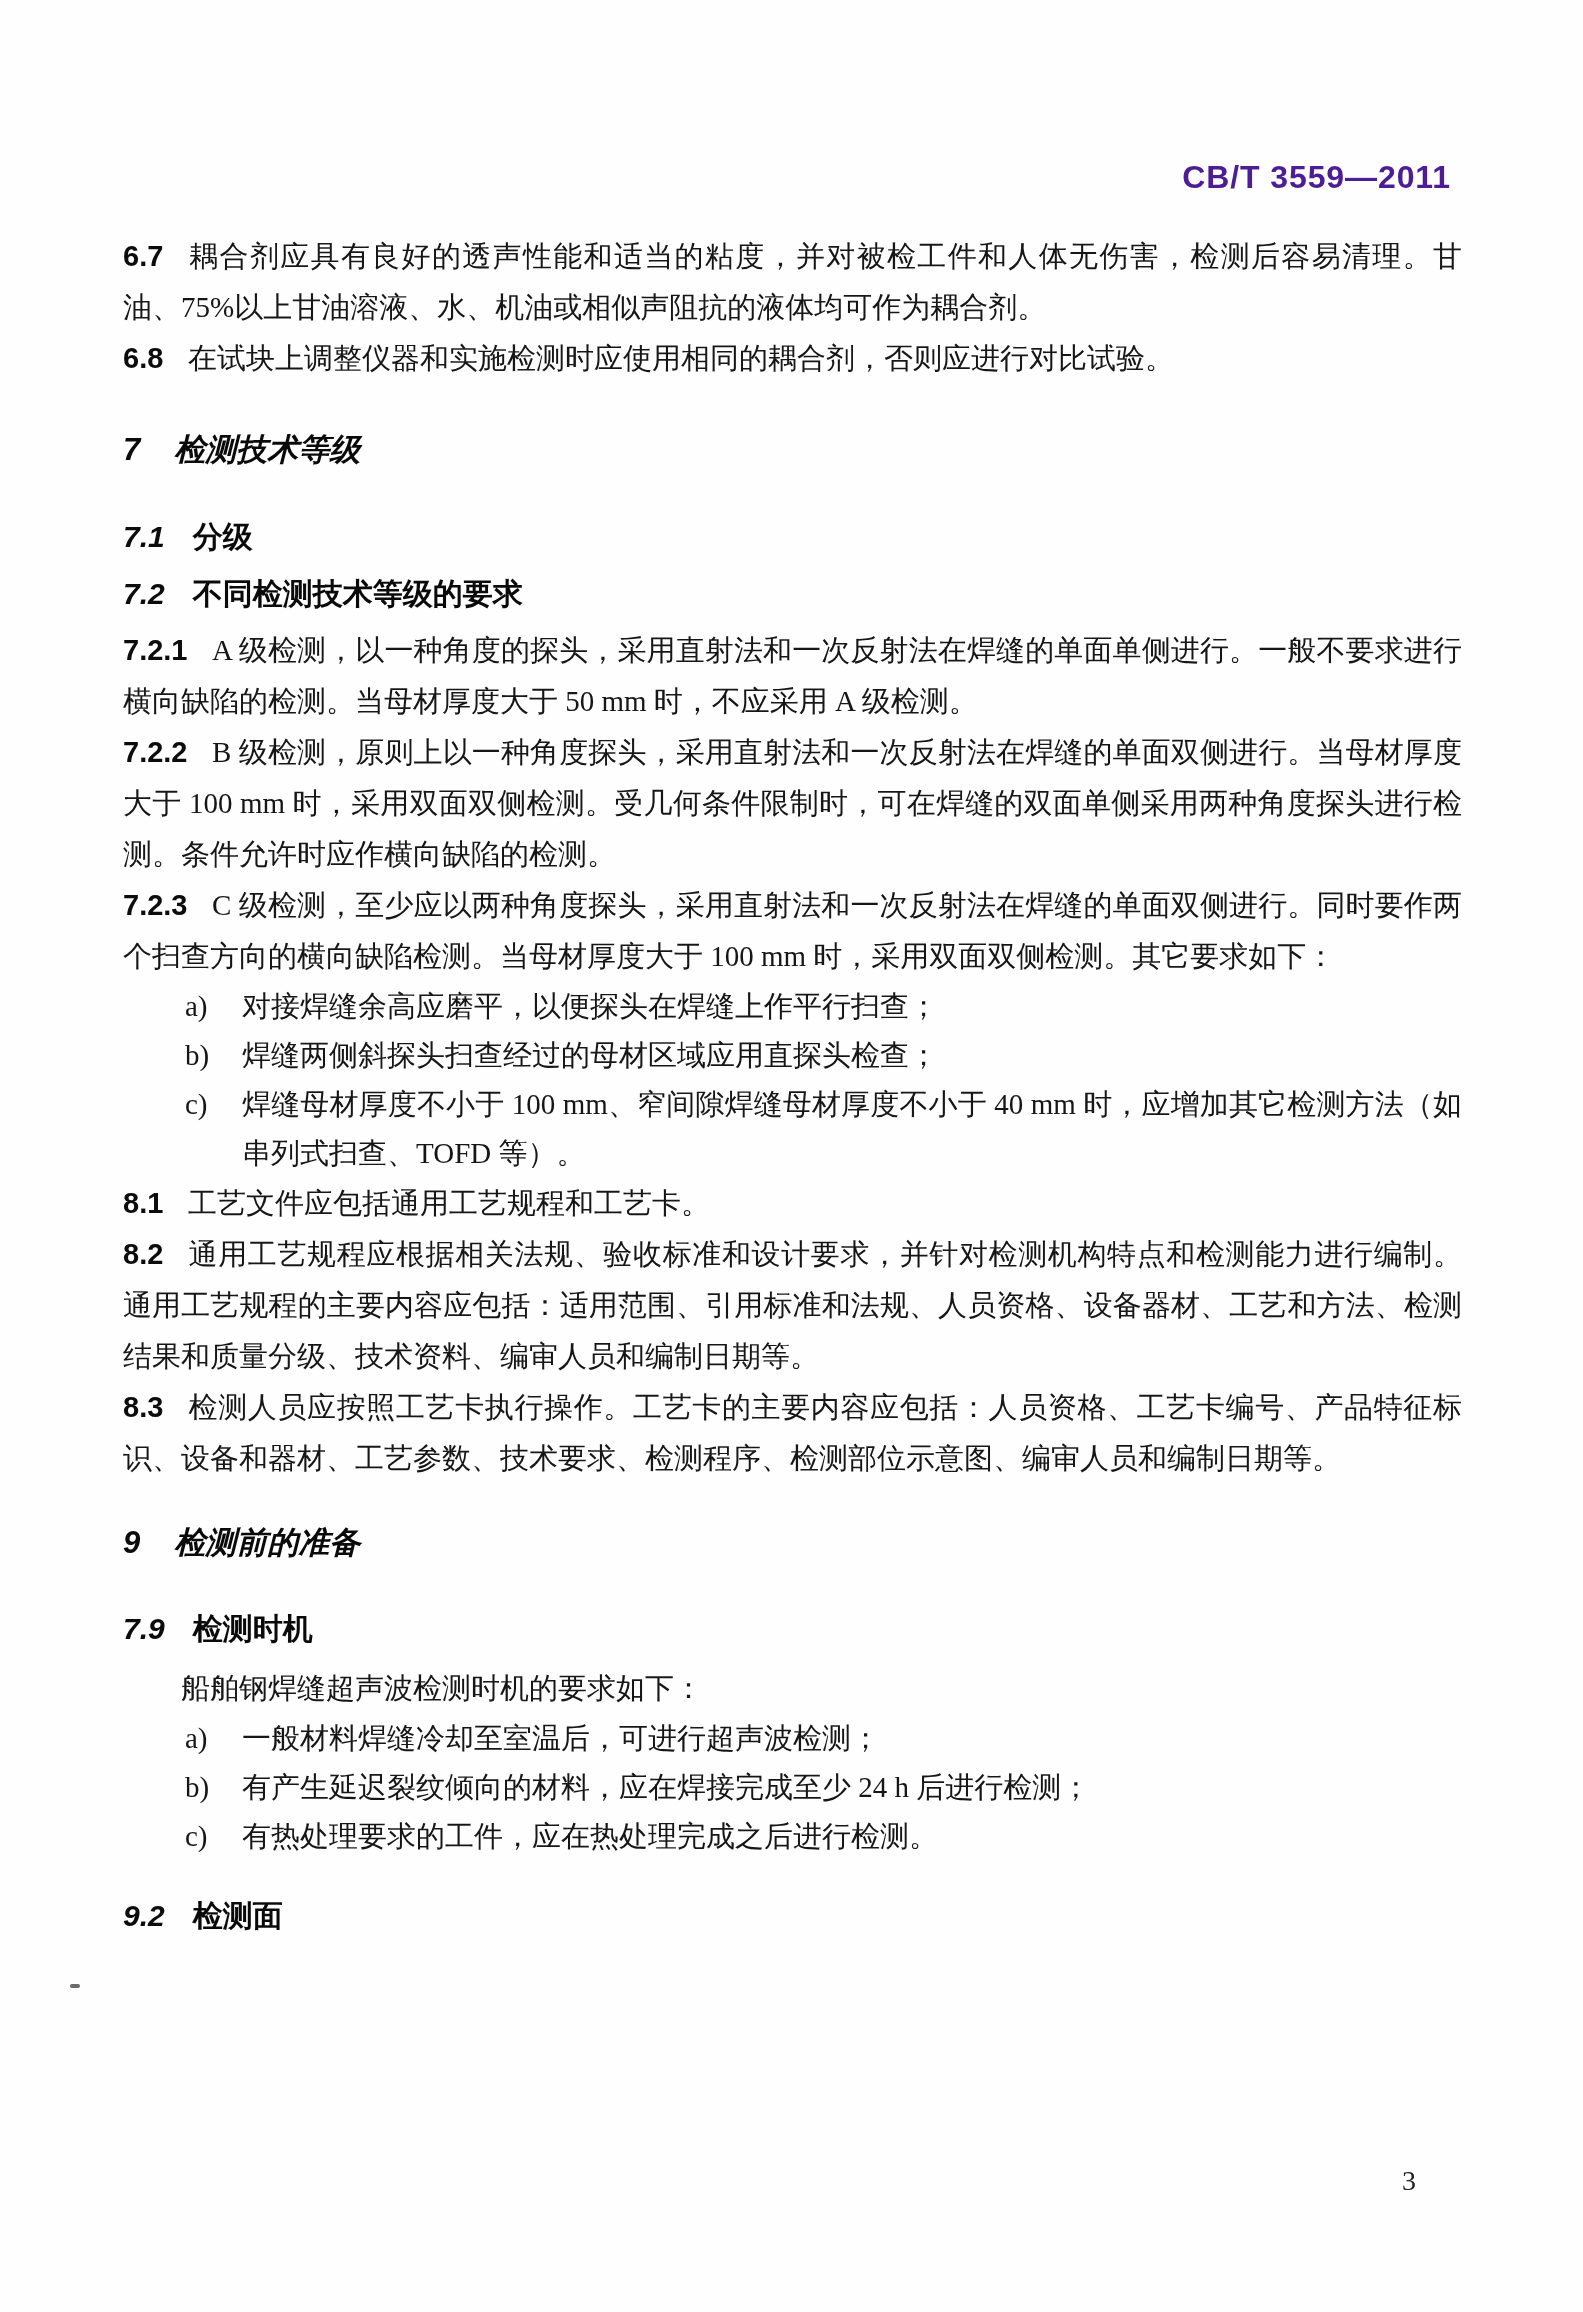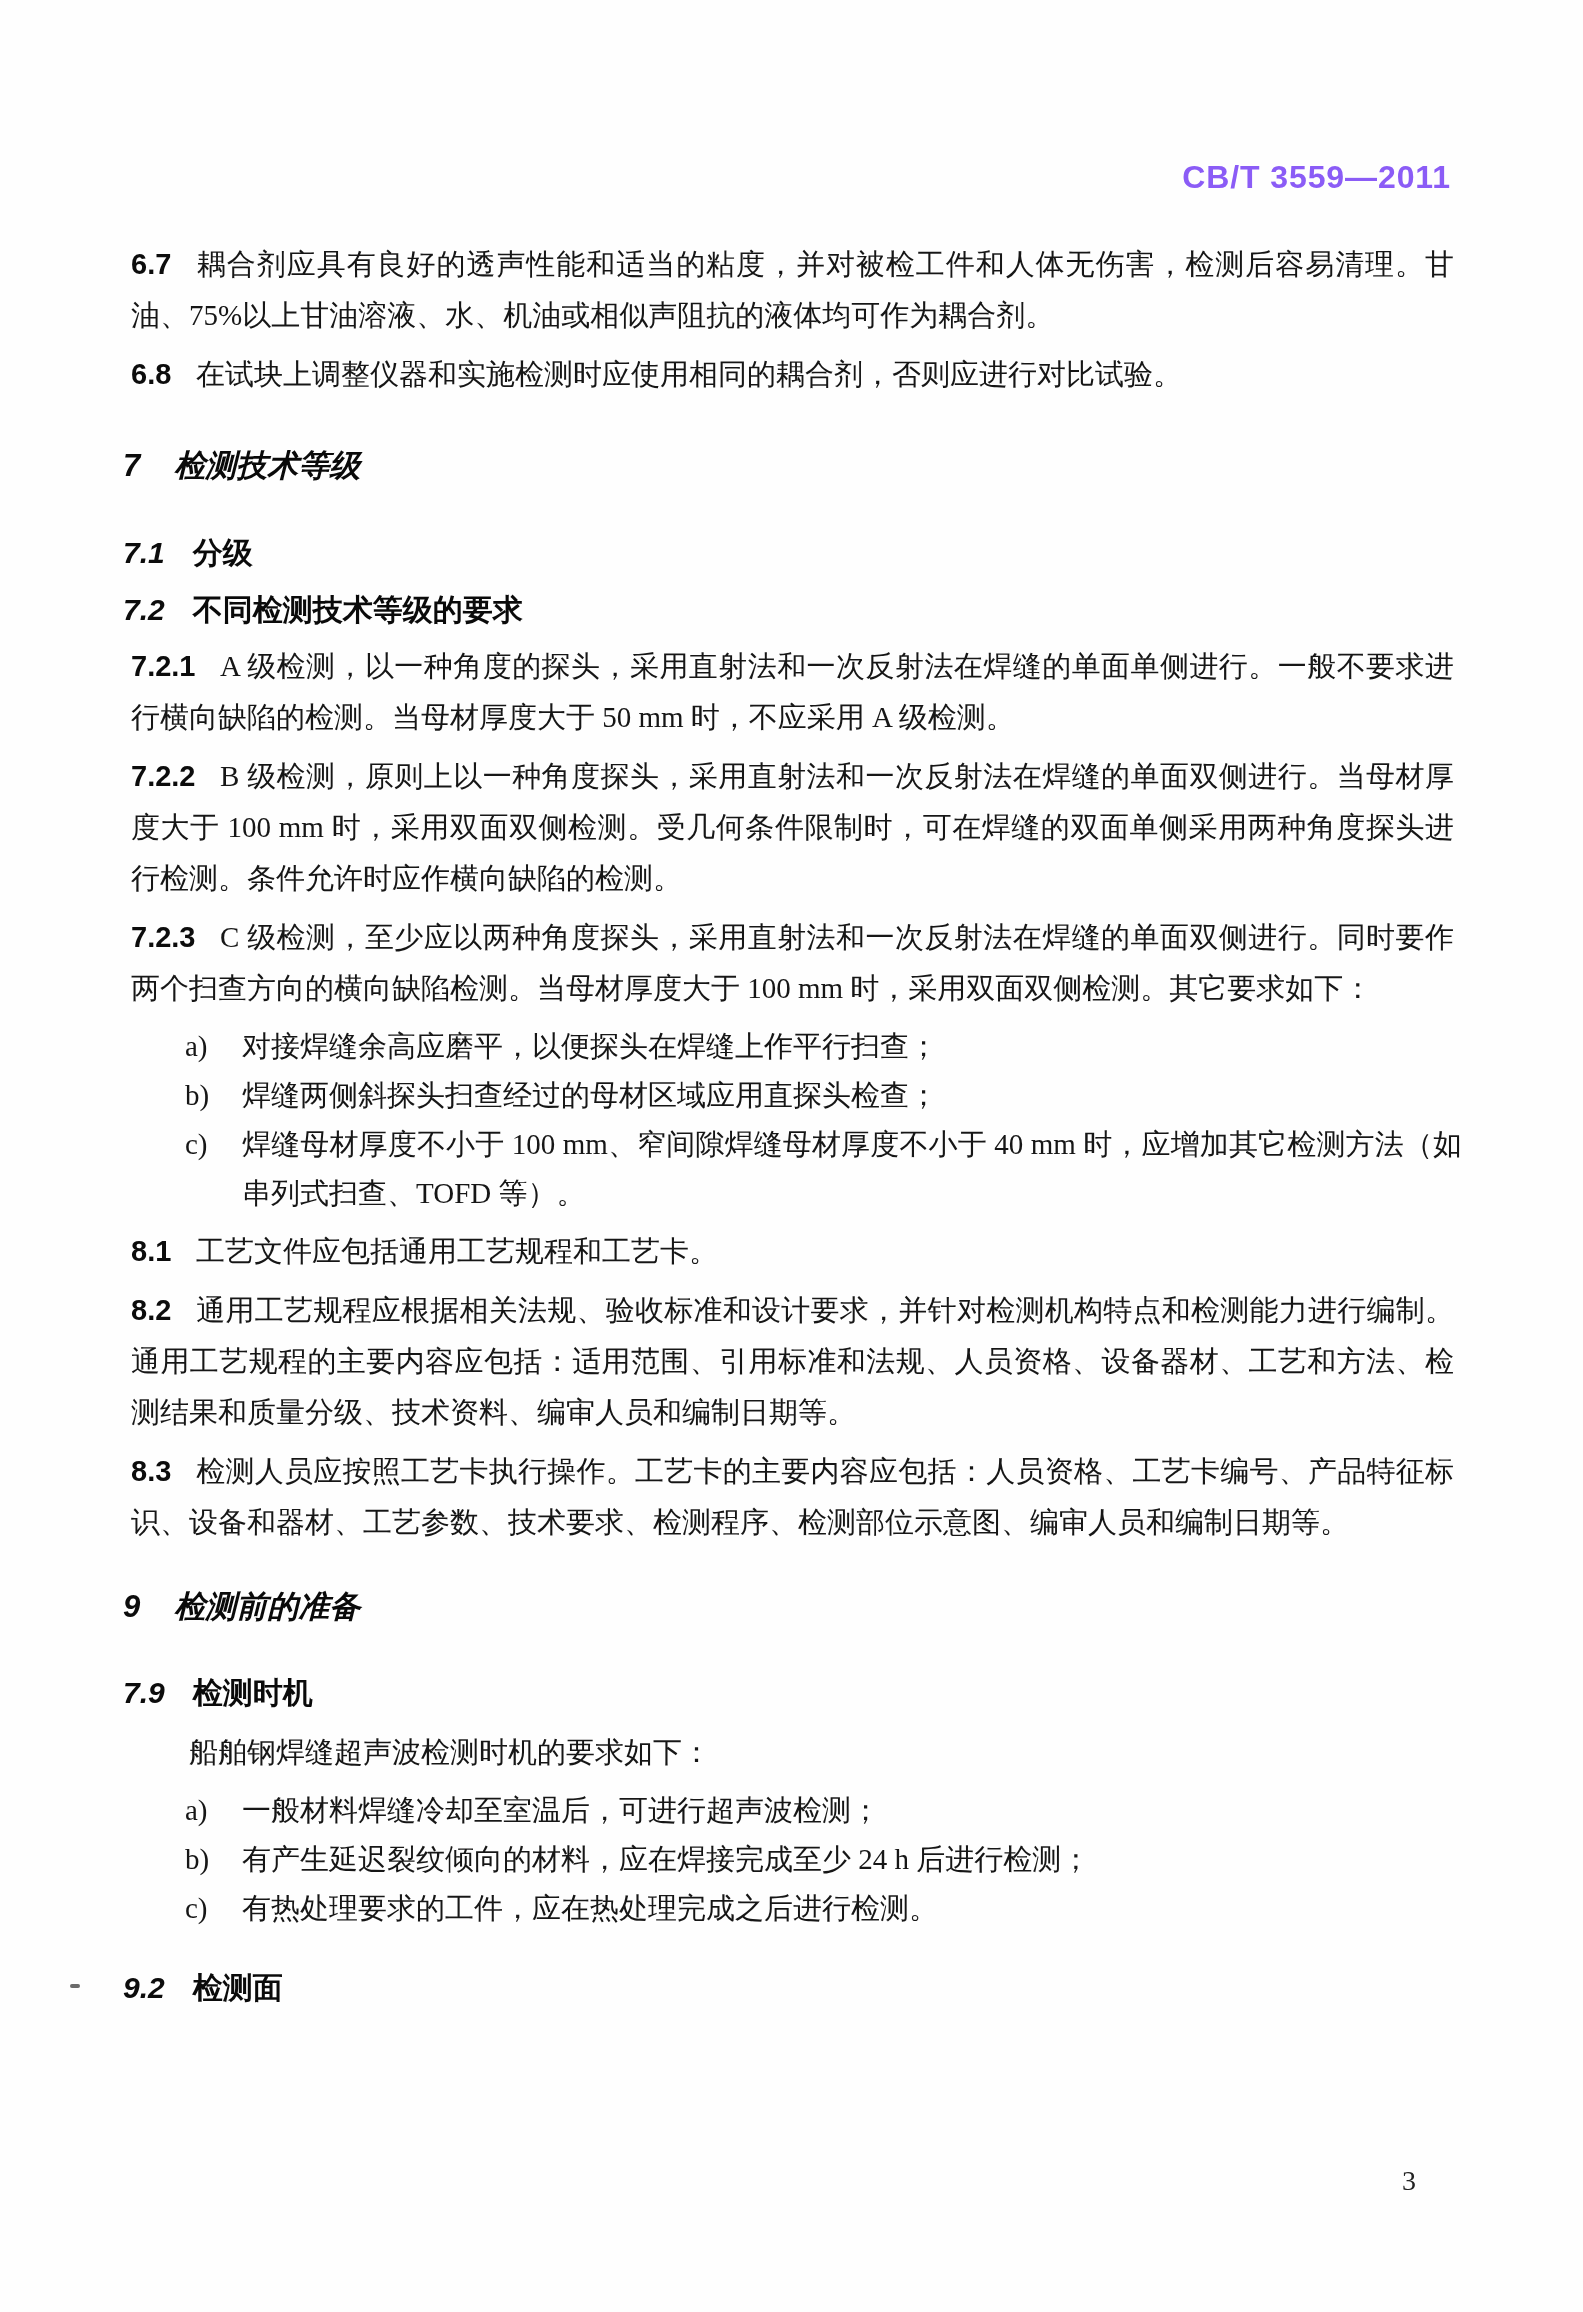--- a/index.html
+++ b/index.html
@@ -4,27 +4,27 @@
 <style>
   html,body{margin:0;padding:0;background:#e8e8e8;}
   .page{
     width:1583px;height:2313px;position:relative;background:#fefefe;
     font-family:"Liberation Serif","DejaVu Serif",serif;
     color:#161616;overflow:hidden;margin:0 auto;
   }
   .doc-header{
     position:absolute;top:159px;right:132px;
     font-family:"Liberation Sans","DejaVu Sans",sans-serif;
-    font-weight:bold;font-size:32px;letter-spacing:0.9px;color:#8b5cf6;
+    font-weight:bold;font-size:32px;letter-spacing:0.9px;color:#4c1d95;
   }
   .content{
     position:absolute;left:123px;right:121px;top:231px;
     font-size:29px;line-height:51px;text-align:justify;
   }
-  p{margin:8px;}
+  p{margin:0;}
   .clause .num, .sec .num, .sub .num{
     font-family:"Liberation Sans","DejaVu Sans",sans-serif;
     font-weight:bold;color:#0c0c0c;
   }
   .clause .num{margin-right:24.6px;}
   .sec{
     font-family:"Liberation Sans","DejaVu Sans",sans-serif;
     font-weight:bold;font-size:31px;line-height:42px;color:#0a0a0a;
     margin:45px 0 0 0;text-align:left;font-style:italic;
   }

